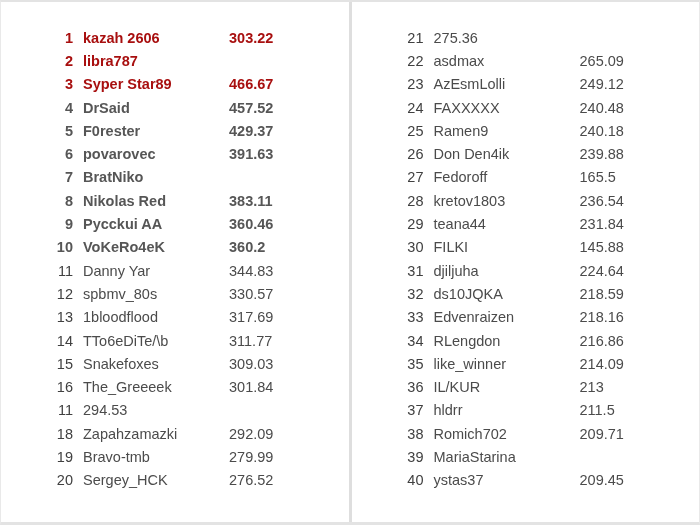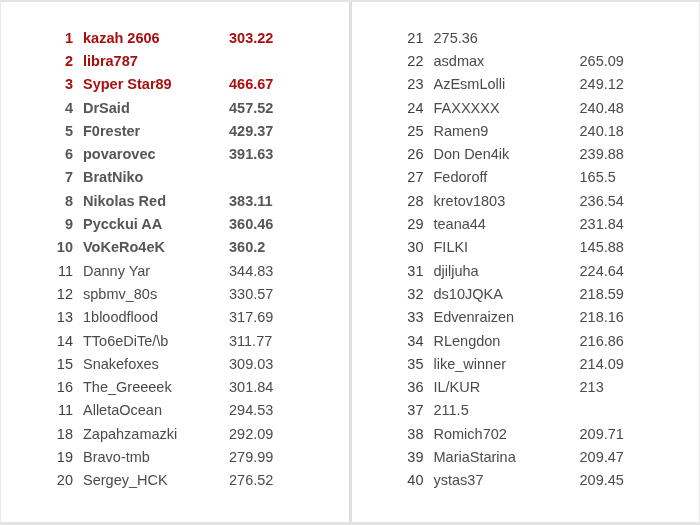--- a/index.html
+++ b/index.html
@@ -149,21 +149,20 @@
       </div>
       <div class="row normal">
         <span class="rank">16</span>
         <span></span>
         <span class="name">The_Greeeek</span>
         <span class="score">301.84</span>
       </div>
       <div class="row normal">
         <span class="rank">11</span>
         <span></span>
-        <span class="name">AlletaOcean</span>
         <span class="score">294.53</span>
       </div>
       <div class="row normal">
         <span class="rank">18</span>
         <span></span>
         <span class="name">Zapahzamazki</span>
         <span class="score">292.09</span>
       </div>
       <div class="row normal">
         <span class="rank">19</span>
@@ -271,33 +270,33 @@
       </div>
       <div class="row normal">
         <span class="rank">36</span>
         <span></span>
         <span class="name">IL/KUR</span>
         <span class="score">213</span>
       </div>
       <div class="row normal">
         <span class="rank">37</span>
         <span></span>
+        <span class="name">hldrr</span>
         <span class="score">211.5</span>
       </div>
       <div class="row normal">
         <span class="rank">38</span>
         <span></span>
         <span class="name">Romich702</span>
         <span class="score">209.71</span>
       </div>
       <div class="row normal">
         <span class="rank">39</span>
         <span></span>
         <span class="name">MariaStarina</span>
-        <span class="score">209.47</span>
       </div>
       <div class="row normal">
         <span class="rank">40</span>
         <span></span>
         <span class="name">ystas37</span>
         <span class="score">209.45</span>
       </div>
     </div>
 </div>
 

